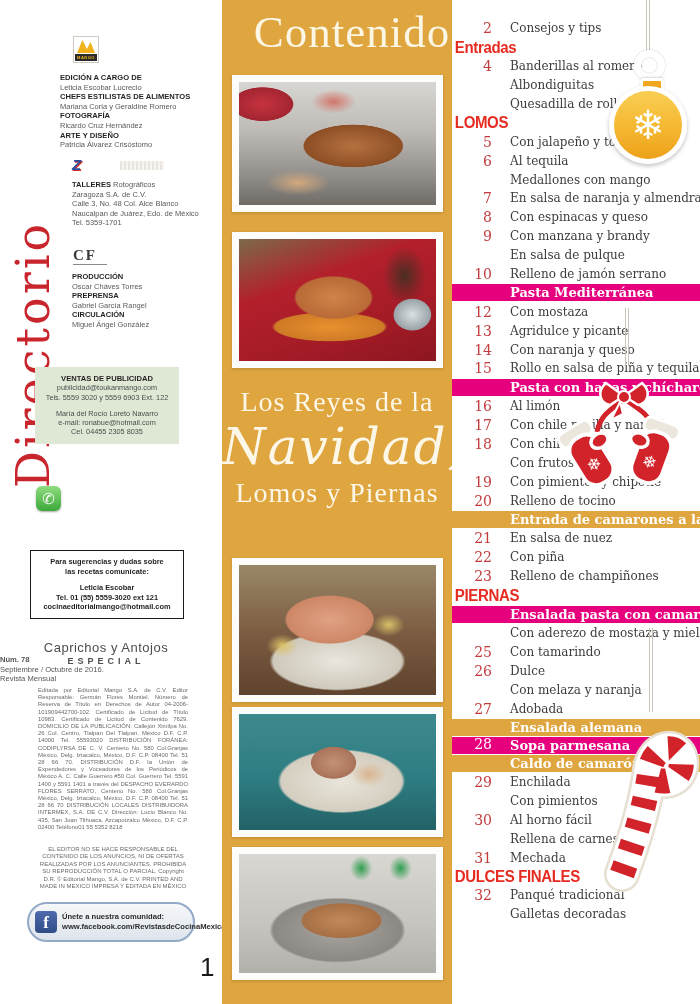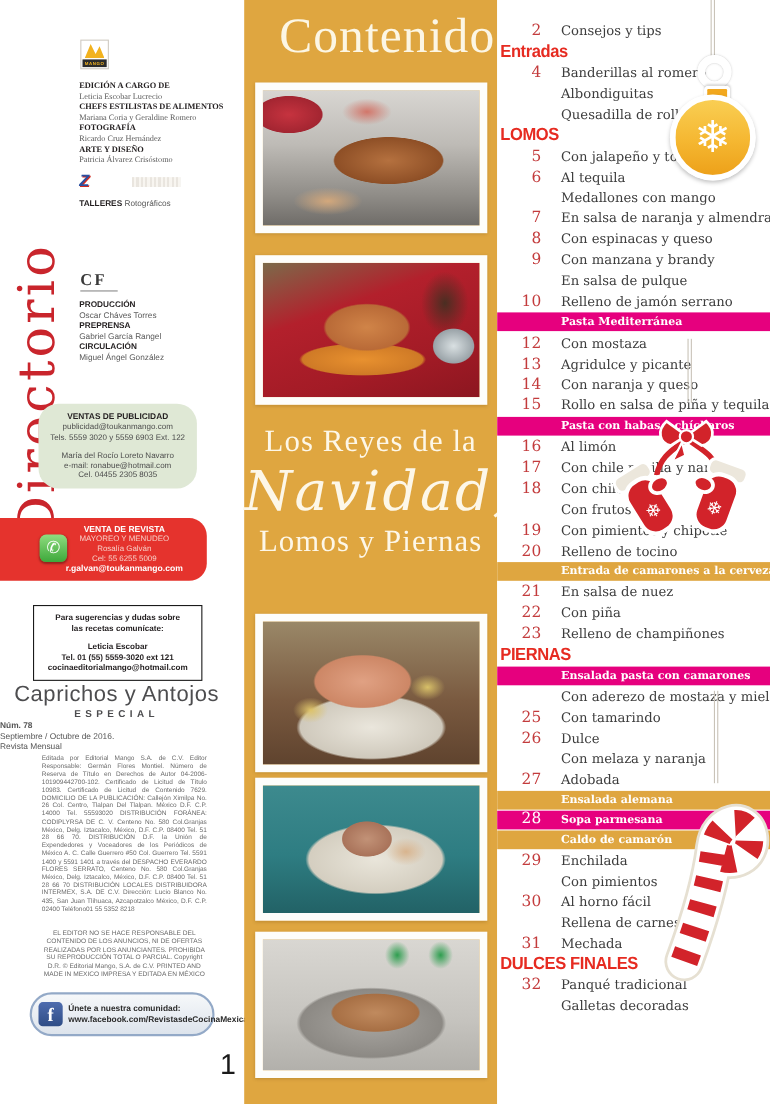--- a/index.html
+++ b/index.html
@@ -14,50 +14,50 @@
   
   .directorio-vert{position:absolute;left:6px;top:88px;height:400px;
     writing-mode:vertical-rl;transform:rotate(180deg);
     font-family:"DejaVu Serif",serif;font-size:46px;color:#c9252c;letter-spacing:3px;}
   .mango-logo{position:absolute;left:73px;top:36px;width:26px;height:27px;background:#fff;
     border:1px solid #cfcac2;box-sizing:border-box;}
   .mango-logo .peak{position:absolute;left:3px;top:3px;width:18px;height:13px;background:#f2b21e;
     clip-path:polygon(0 100%,30% 0,55% 70%,75% 15%,100% 100%);}
   .mango-logo .band{position:absolute;left:1px;bottom:1px;right:1px;height:7px;background:#2b2b2b;
     color:#f2b21e;font-size:4px;font-weight:bold;text-align:center;line-height:7px;letter-spacing:.5px;}
-  .credits{position:absolute;left:72px;top:73px;width:140px;font-size:7.5px;line-height:9.6px;color:#5a5a5a;font-family:Liberation Serif, serif;}
+  .credits{position:absolute;left:60px;top:73px;width:140px;font-size:7.5px;line-height:9.6px;color:#5a5a5a;}
   .credits b{color:#231f20;font-size:7.6px;}
   .zlogo-row{position:absolute;left:72px;top:156px;width:130px;height:18px;}
   .zlogo{font-style:italic;font-weight:bold;font-size:15px;color:#2a4fa0;
     text-shadow:1px 1px 0 #d22b20;line-height:18px;}
   .stamp{position:absolute;left:48px;top:5px;width:44px;height:9px;opacity:.45;
     background:repeating-linear-gradient(90deg,#cfc6b8 0 2px,#efe9de 2px 4px);}
   .talleres{position:absolute;left:72px;top:180px;width:145px;font-size:7.5px;line-height:9.6px;color:#5a5a5a;}
   .talleres .head b{color:#231f20;}
   .cf-logo{position:absolute;left:73px;top:248px;width:34px;font-family:"Liberation Serif",serif;
     font-weight:bold;font-size:15px;color:#3a3a3a;letter-spacing:2px;border-bottom:1px solid #8a8a8a;
     padding-bottom:1px;line-height:15px;}
   .production{position:absolute;left:72px;top:272px;width:140px;font-size:7.5px;line-height:9.6px;color:#5a5a5a;}
   .production b{color:#231f20;}
-  .ventas-box{position:absolute;left:35px;top:367px;width:144px;background:#dfe8d5;border-radius:18px;
+  .ventas-box{position:absolute;left:35px;top:367px;width:144px;background:#dfe8d5;border-radius:0;
     padding:7px 4px;font-size:7.3px;line-height:9.3px;color:#4c4c4c;text-align:center;box-sizing:border-box;}
   .ventas-box .bt{font-weight:bold;color:#231f20;font-size:7.6px;}
   .venta-revista{position:absolute;left:0;top:471px;width:188px;height:57px;background:#e5332d;
     border-radius:0 16px 16px 0;color:#fff;text-align:center;box-sizing:border-box;padding:6px 6px 0 44px;}
   .venta-revista .bt{font-weight:bold;font-size:7.8px;line-height:9px;}
   .venta-revista .ln div{font-size:7.2px;line-height:8.8px;color:#f7cdc5;}
   .venta-revista .em{font-weight:bold;font-size:7.8px;line-height:10px;color:#fff;}
   .wa-icon{position:absolute;left:36px;top:486px;width:25px;height:25px;border-radius:6px;
     background:linear-gradient(180deg,#8fdc7f,#3da83b);color:#fff;font-size:15px;line-height:25px;
     text-align:center;box-shadow:0 1px 2px rgba(0,0,0,.35);}
   .sug-box{position:absolute;left:30px;top:550px;width:154px;background:#fff;border:1.5px solid #1a1a1a;
     padding:6px 3px;font-size:7.4px;line-height:9.6px;color:#4c4c4c;text-align:center;box-sizing:border-box;}
   .sug-box div:nth-child(1),.sug-box div:nth-child(2),.sug-box div:nth-child(4){font-weight:bold;color:#231f20;}
   .mag-title{position:absolute;left:0;top:620px;width:212px;text-align:center;color:#4d4d4f;}
-  .mag-title .nm{font-size:20px;letter-spacing:.5px;}
+  .mag-title .nm{font-size:13px;letter-spacing:.5px;margin-top:20px;}
   .mag-title .sp{font-size:9px;letter-spacing:4px;font-weight:bold;margin-top:1px;}
   .num-block{position:absolute;left:0;top:655px;width:212px;text-align:left;font-size:7.6px;
     line-height:9.6px;color:#555;}
   .num-block .b1{font-weight:bold;}
   .legal{position:absolute;left:38px;top:687px;width:150px;font-size:5.9px;line-height:7.2px;
     color:#6b6b6b;text-align:justify;}
   .disclaimer{position:absolute;left:38px;top:846px;width:150px;font-size:6px;line-height:7.4px;
     color:#6b6b6b;text-align:center;}
   .fb-bar{position:absolute;left:27px;top:902px;width:168px;height:40px;border:2px solid #93a9c7;
     border-radius:20px;background:linear-gradient(180deg,#f6f8fa,#dde4ec);box-sizing:border-box;
@@ -113,21 +113,21 @@
   .toc-row{height:18.9px;display:flex;align-items:center;font-family:"DejaVu Serif",serif;}
   .toc-num{flex:0 0 40px;text-align:right;color:#c33b3c;font-size:14px;}
   .toc-label{padding-left:18px;font-size:12px;color:#3d3d3d;white-space:nowrap;}
   .toc-row.header{display:block;height:17.9px;margin-top:1px;font-family:"Liberation Sans",sans-serif;
     font-weight:bold;color:#e62b21;font-size:16px;line-height:17.9px;padding-left:3px;
     letter-spacing:-0.4px;transform:scaleX(.94);transform-origin:left center;white-space:nowrap;}
   .toc-row.bar-pink,.toc-row.bar-gold{height:16.9px;margin:1px 0;}
   .toc-row.bar-pink{background:#e6007e;}
   .toc-row.bar-gold{background:#dfa640;}
   .toc-row.bar-pink .toc-num,.toc-row.bar-gold .toc-num{color:#fff;margin-top:33px;}
-  .toc-row.bar-pink .toc-label,.toc-row.bar-gold .toc-label{color:#fff;font-weight:bold;font-size:10px;}
+  .toc-row.bar-pink .toc-label,.toc-row.bar-gold .toc-label{color:#fff;font-weight:bold;font-size:13px;}
   .page-num{position:absolute;left:200px;top:952px;font-size:26px;color:#1a1a1a;}
 
   
   .string{position:absolute;width:4px;border-left:1px solid #c9c3b8;border-right:1px solid #c9c3b8;box-sizing:border-box;}
   .str-bauble{left:646px;top:0;height:54px;}
   .str-mittens{left:625px;top:308px;height:58px;}
   .str-cane{left:649px;top:628px;height:84px;}
   .bauble-ring{position:absolute;left:634px;top:50px;width:17px;height:17px;border:7px solid #fff;
     border-radius:50%;box-shadow:0 0 2px rgba(0,0,0,.25), inset 0 0 2px rgba(0,0,0,.25);}
   .bauble-cap{position:absolute;left:640px;top:78px;width:18px;height:12px;background:#f2a81e;
@@ -160,20 +160,26 @@
     <div>Patricia Álvarez Crisóstomo</div>
   </div>
 
   <div class="zlogo-row">
     <span class="zlogo">Z</span>
     <span class="stamp"></span>
   </div>
 
   <div class="talleres">
     <div class="head"><b>TALLERES</b><span> Rotográficos</span></div>
+    <div>
+        <div>Zaragoza S.A. de C.V.</div>
+        <div>Calle 3, No. 48 Col. Alce Blanco</div>
+        <div>Naucalpan de Juárez, Edo. de México</div>
+        <div>Tel. 5359-1701</div>
+      </div>
   </div>
 
   <div class="cf-logo">CF</div>
 
   <div class="production">
     <div><b>PRODUCCIÓN</b></div>
     <div>Oscar Cháves Torres</div>
     <div><b>PREPRENSA</b></div>
     <div>Gabriel García Rangel</div>
     <div><b>CIRCULACIÓN</b></div>
@@ -185,29 +191,20 @@
     <div>
         <div>publicidad@toukanmango.com</div>
         <div>Tels. 5559 3020 y 5559 6903  Ext. 122</div>
         <div style="height: 7px;"></div>
         <div>María del Rocío Loreto Navarro</div>
         <div>e-mail: ronabue@hotmail.com</div>
         <div>Cel. 04455 2305 8035</div>
       </div>
   </div>
 
-  <div class="venta-revista">
-    <div class="bt">VENTA DE REVISTA</div>
-    <div class="ln">
-        <div>MAYOREO Y MENUDEO</div>
-        <div>Rosalía Galván</div>
-        <div>Cel: 55 6255 5009</div>
-      </div>
-    <div class="em">r.galvan@toukanmango.com</div>
-  </div>
   <div class="wa-icon">✆</div>
 
   <div class="sug-box">
     <div>
         <div>Para sugerencias y dudas sobre</div>
         <div>las recetas  comunícate:</div>
         <div style="height: 7px;"></div>
         <div>Leticia Escobar</div>
         <div>Tel. 01 (55) 5559-3020 ext 121</div>
         <div>cocinaeditorialmango@hotmail.com</div>

